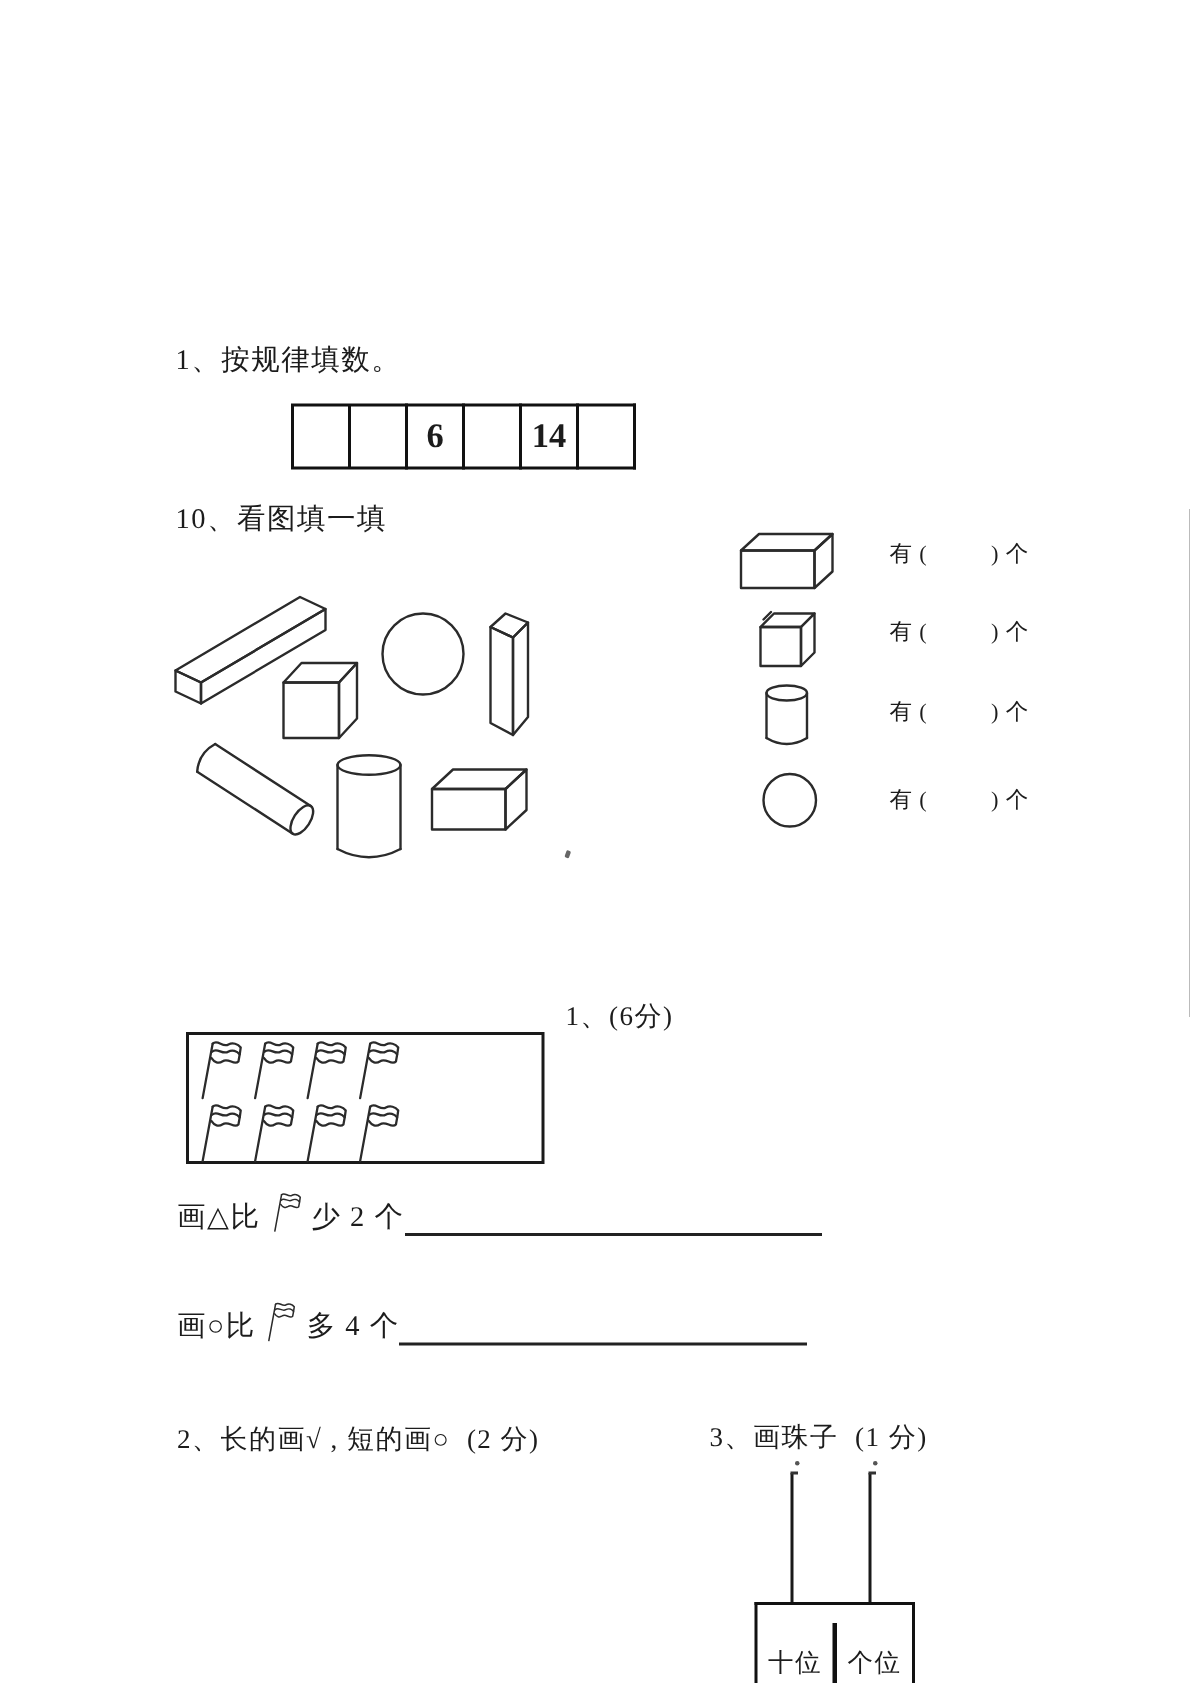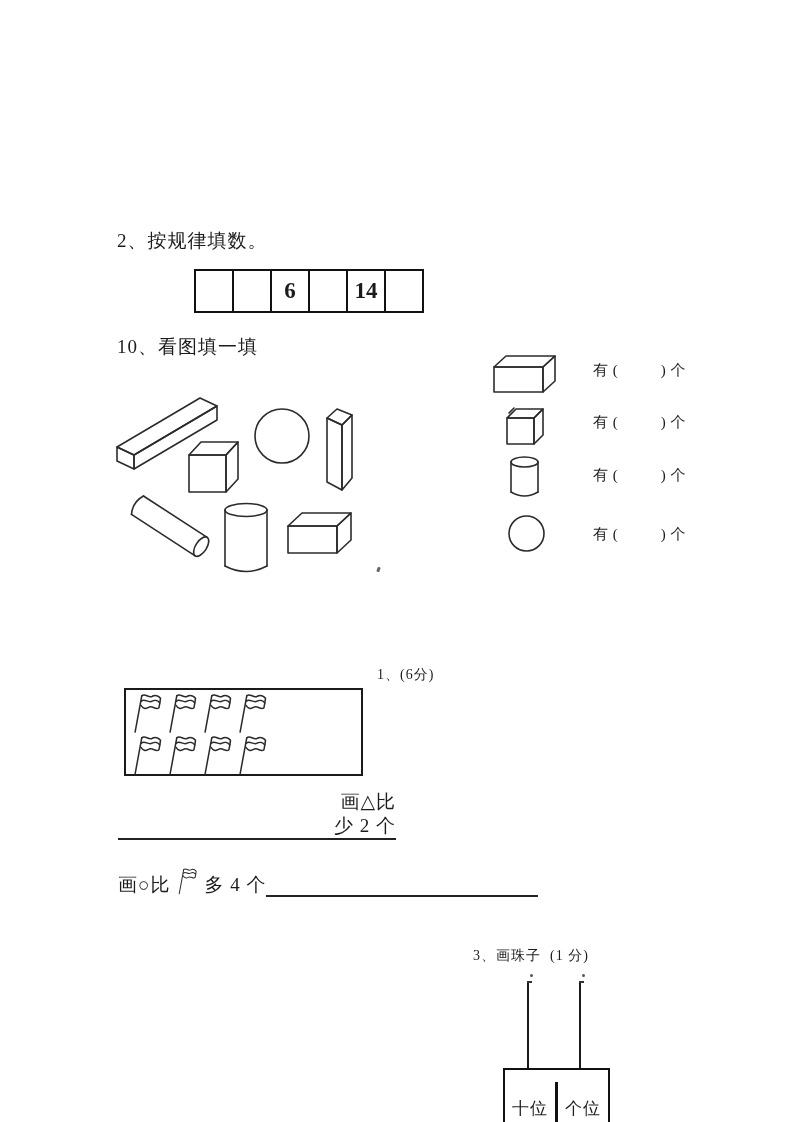--- a/index.html
+++ b/index.html
@@ -1,21 +1,21 @@
 <!DOCTYPE html>
 <html><head>
 <meta charset="utf-8">
 <style>
   html,body{margin:0;padding:0;background:#888;}
   .page{position:relative;width:793px;height:1122px;background:#ffffff;overflow:hidden;
         font-family:"Liberation Serif","DejaVu Serif",serif;color:#1c1c1c;}
   .abs{position:absolute;line-height:1.15;white-space:pre;}
   .h-q{font-size:19px;letter-spacing:1px;}
   .h-sec{font-size:22px;letter-spacing:1.5px;font-weight:400;}
-  .h-sub{font-size:14px;letter-spacing:1px;}
+  .h-sub{font-size:18px;letter-spacing:1px;}
   
   .numstrip{position:absolute;left:194px;top:269px;display:flex;}
   .numstrip .cell{width:36px;height:40px;border:2px solid #111;border-left:none;
         display:flex;align-items:center;justify-content:center;
         font-size:23px;font-weight:700;}
   .numstrip .cell:first-child{border-left:2px solid #111;}
   
   .s10-label{font-size:15px;letter-spacing:.5px;}
   
   .flagbox{position:absolute;left:124px;top:688px;width:239px;height:88px;
@@ -48,21 +48,21 @@
   <svg width="0" height="0" style="position:absolute" aria-hidden="true">
     <defs>
       <g id="flag-def" class="lineart" stroke-width="1.8">
         <path d="M4,42 L11,4"></path>
         <path d="M11,4 C14.5,0.5 18,7 22,4.5 C25,3 28.6,4 30.6,6.6 C30.2,10 29.7,13 29,16.4 C26,19.6 22,13.4 18,16.2 C15,18.2 12.2,17 10.2,14"></path>
         <path d="M10.6,9.6 C14,6.2 17.8,12 21.8,9.6 C24.6,8 28,9 29.8,11.4"></path>
       </g>
     </defs>
   </svg>
 
-  <div class="abs h-q" style="left:117px;top:230px;">2、按规律填数。</div>
+  <div class="abs h-q" style="left:117px;top:230px;">1、按规律填数。</div>
 
   <div class="numstrip">
     <div class="cell"></div>
     <div class="cell"></div>
     <div class="cell">6</div>
     <div class="cell"></div>
     <div class="cell">14</div>
     <div class="cell"></div>
   </div>
 
@@ -178,38 +178,39 @@
         </svg>
         <svg class="flag" viewBox="0 0 34 44">
           <use href="#flag-def"></use>
         </svg>
         <svg class="flag" viewBox="0 0 34 44">
           <use href="#flag-def"></use>
         </svg>
       </div>
   </div>
 
-  <div class="fill-line" style="left:118px;top:792px;flex-direction:column;">
+  <div class="fill-line" style="left:118px;top:792px;">
     <span class="txt">画△比</span>
     <svg class="inline-flag" viewBox="0 0 34 44">
         <use href="#flag-def"></use>
       </svg>
     <span class="txt">少 2 个</span>
     <span class="blank" style="width:278px;"></span>
   </div>
 
   <div class="fill-line" style="left:118px;top:865px;justify-content:space-between;">
     <span class="txt">画○比</span>
     <svg class="inline-flag" viewBox="0 0 34 44">
         <use href="#flag-def"></use>
       </svg>
     <span class="txt">多 4 个</span>
     <span class="blank" style="width:272px;"></span>
   </div>
 
+  <div class="abs h-sub" style="left:118px;top:949px;">2、长的画√ , 短的画○  (2 分)</div>
 
   <div class="abs h-sub" style="left:473px;top:948px;">3、画珠子  (1 分)</div>
 
   <div class="rod" style="left:527px;top:982px;height:86px;"></div>
   <div class="rod" style="left:579px;top:982px;height:86px;"></div>
   <div class="rod-hook" style="left:527px;top:981px;"></div>
   <div class="rod-hook" style="left:579px;top:981px;"></div>
   <div class="rod-dot" style="left:530px;top:974px;"></div>
   <div class="rod-dot" style="left:582px;top:974px;"></div>
 

